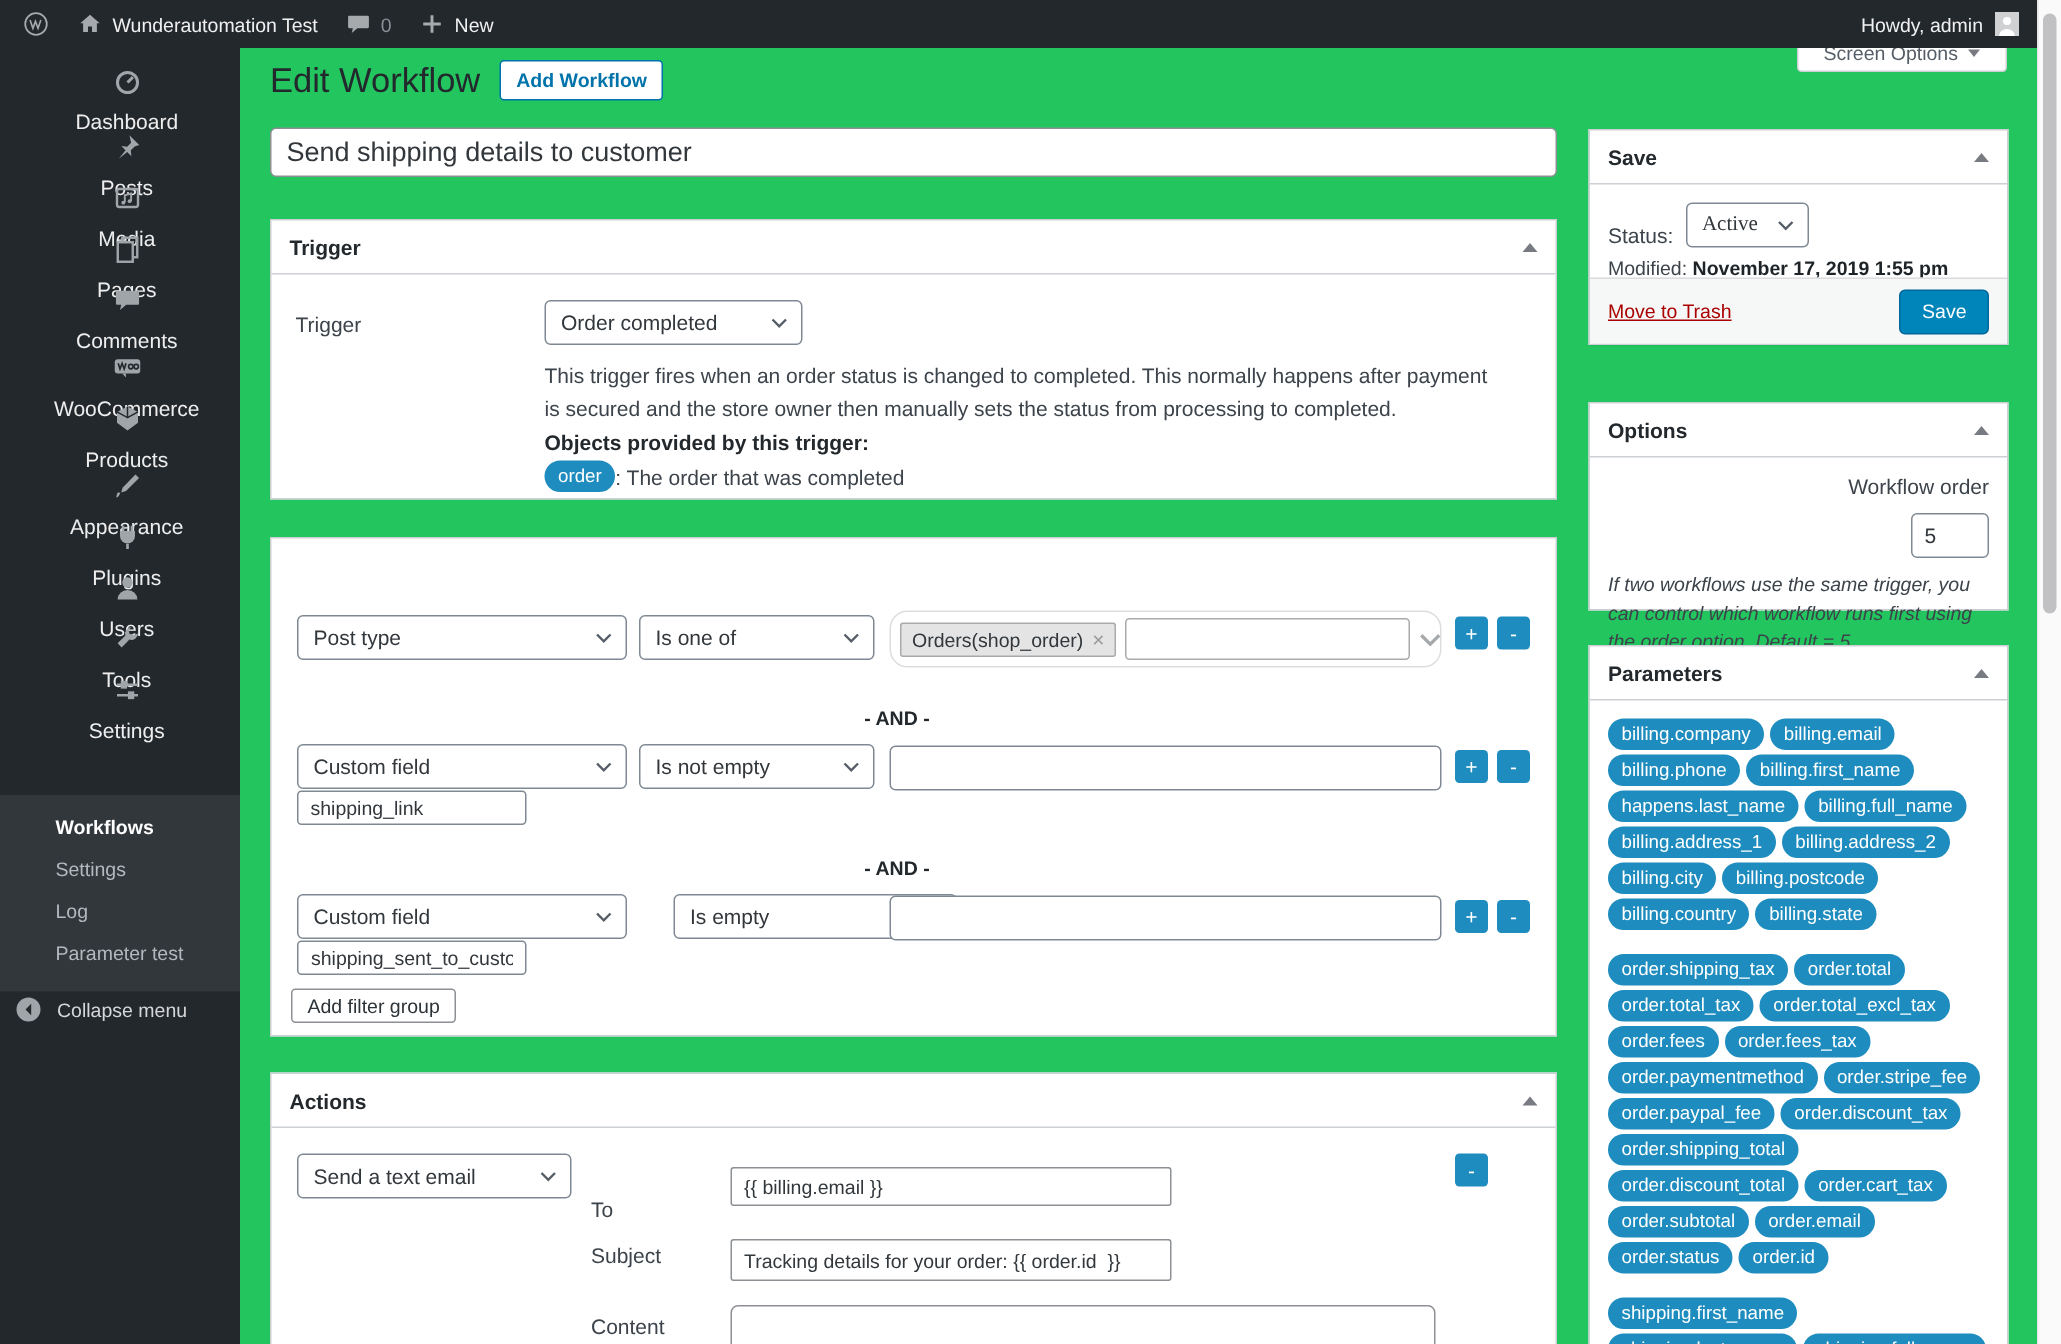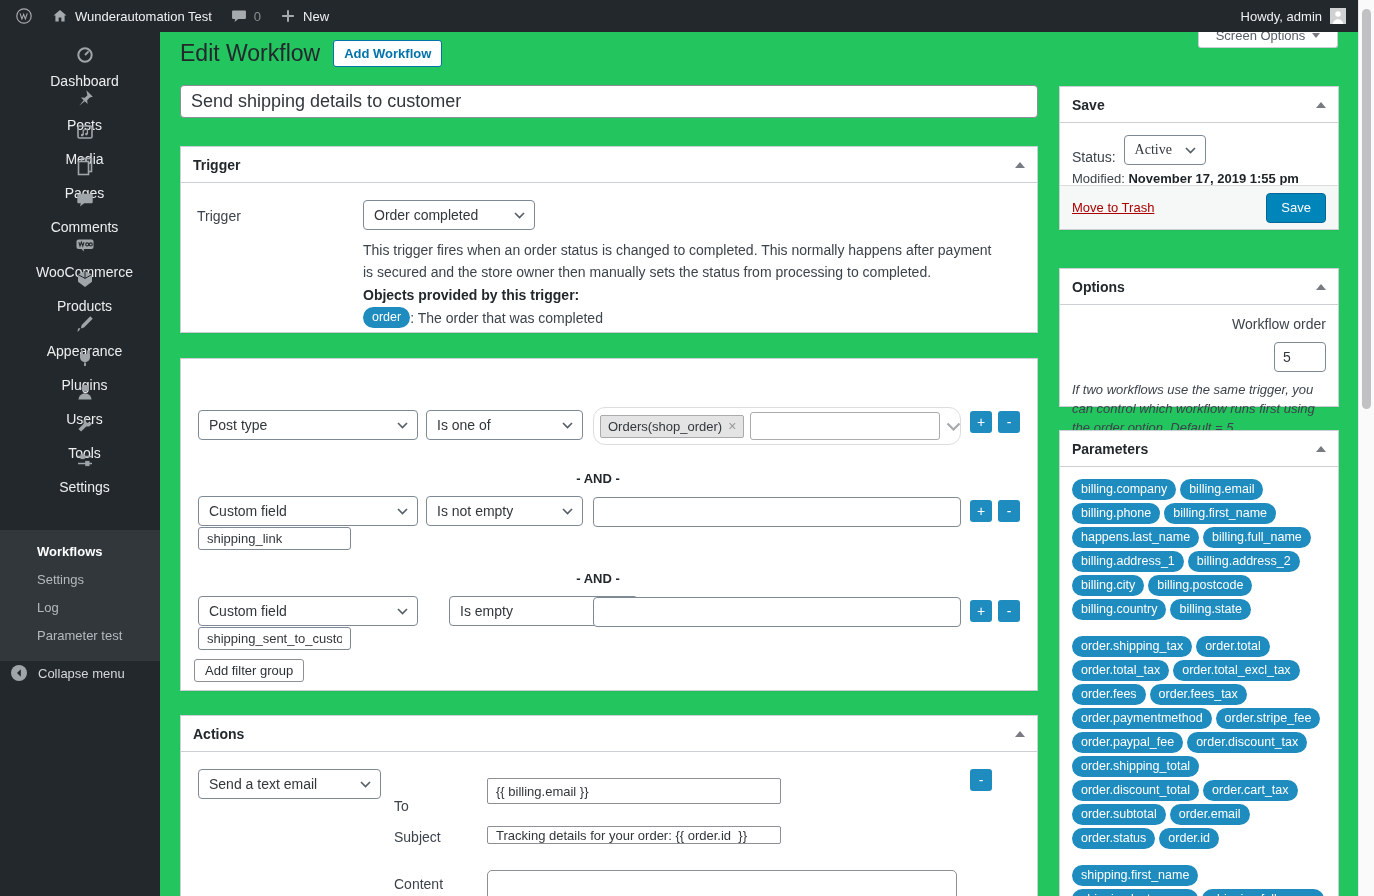--- a/index.html
+++ b/index.html
@@ -423,21 +423,21 @@
           <svg width="11" height="7" viewBox="0 0 11 7" fill="none" stroke="#555d66" stroke-width="1.6">
             <path d="M1 1l4.5 4.5L10 1"></path>
           </svg>
         </span>
     </div>
     <span class="lbl" style="left:213px; top:66px;margin-top:16px;">To</span>
     <input class="txt" style="left: 306px; top: 62px; width: 294px; height: 26px; border-radius: 2px; border-color: rgb(140, 143, 148);" value="{{ billing.email }}">
     <button class="sq-btn" style="left:789px; top:53px;">-</button>
 
     <span class="lbl" style="left:213px; top:113px;">Subject</span>
-    <input class="txt" style="left: 306px; top: 110px; width: 294px; height: 18px; border-radius: 2px; border-color: rgb(140, 143, 148);" value="Tracking details for your order: {{ order.id  }}">
+    <input class="txt" style="left: 306px; top: 110px; width: 294px; height: 28px; border-radius: 2px; border-color: rgb(140, 143, 148);" value="Tracking details for your order: {{ order.id  }}">
 
     <span class="lbl" style="left:213px; top:160px;">Content</span>
     <textarea class="txt" style="left: 306px; top: 154px; width: 470px; height: 110px; border-radius: 5px; border-color: rgb(140, 143, 148); resize: none;" value=""></textarea>
   </div>
 
   <div class="panel" style="left:1059px; top:86px; width:280px; height:144px;">
     <div class="panel-h">
       <span>Save</span>
       <span class="tri-up"></span>
     </div>

